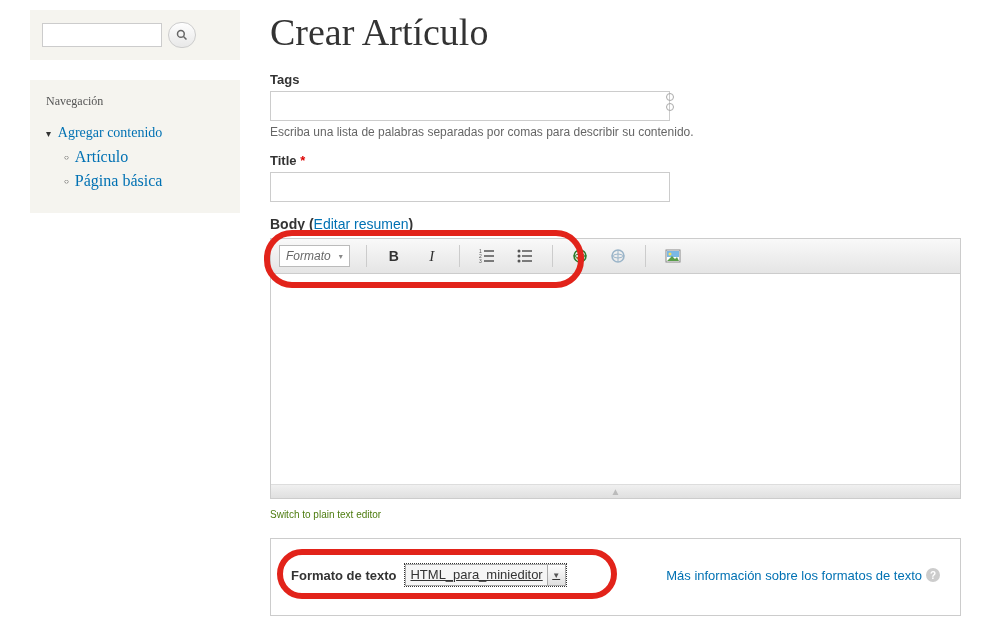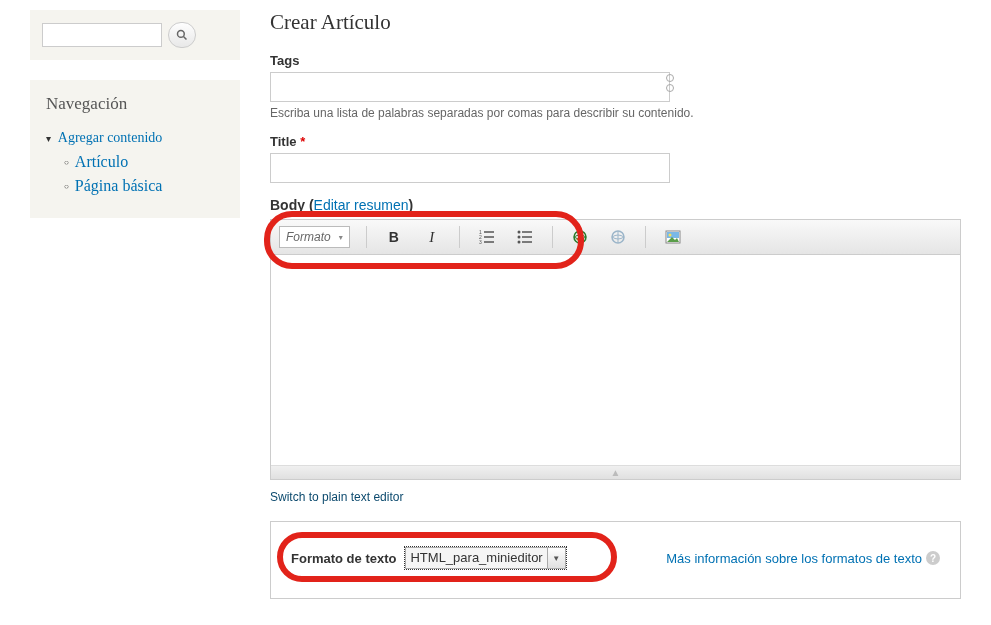--- a/index.html
+++ b/index.html
@@ -7,31 +7,31 @@
 .container { display: flex; padding: 10px 30px; }
 .sidebar { width: 210px; flex-shrink: 0; }
 .main { flex: 1; padding-left: 30px; }
 
 .search-box { background: #f5f4ef; padding: 12px; margin-bottom: 20px; display: flex; align-items: center; gap: 6px; }
 .search-input { width: 120px; height: 24px; border: 1px solid #ccc; padding: 2px 4px; font-size: 13px; }
 .search-btn { width: 28px; height: 26px; border: 1px solid #ccc; border-radius: 14px; background: linear-gradient(#fefefe,#e8e8e8); display: flex; align-items: center; justify-content: center; cursor: pointer; }
 .search-btn svg { width: 12px; height: 12px; fill: #666; }
 
 .nav-box { background: #f5f4ef; padding: 14px 16px 18px 16px; }
-.nav-title { font-size: 17px; color: #555; margin-bottom: 14px; font-family: Georgia, serif; }
+.nav-title { font-size: 12px; color: #555; margin-bottom: 14px; font-family: Georgia, serif; }
 .nav-list { list-style: none; }
 .nav-item-parent { font-size: 14px; padding: 2px 0; }
 .nav-item-parent a { color: #0071b3; text-decoration: none; }
 .nav-item-parent::before { content: "▾"; font-size: 10px; color: #333; margin-right: 4px; }
 .nav-sublist { list-style: none; margin-left: 18px; margin-top: 4px; }
 .nav-subitem { font-size: 16px; padding: 3px 0; }
 .nav-subitem a { color: #0071b3; text-decoration: none; }
 .nav-subitem::before { content: "○"; font-size: 8px; color: #333; margin-right: 6px; position: relative; top: -2px; }
 
-h1.page-title { font-family: Georgia, serif; font-weight: normal; font-size: 21px; color: #333; margin-bottom: 18px; }
+h1.page-title { font-family: Georgia, serif; font-weight: normal; font-size: 38px; color: #333; margin-bottom: 18px; }
 
 .field-row { margin-bottom: 14px; }
 .field-label { font-family: Arial, sans-serif; font-size: 13px; font-weight: bold; color: #333; display: block; margin-bottom: 4px; }
 .req { color: #d00; }
 .text-input { width: 400px; height: 30px; border: 1px solid #ccc; padding: 4px 6px; font-size: 13px; }
 .tags-wrap { position: relative; width: 400px; }
 .tags-input { width: 400px; height: 30px; border: 1px solid #ccc; padding: 4px 6px; font-size: 13px; }
 .tags-throbber { position: absolute; right: -4px; top: 2px; display: flex; flex-direction: column; gap: 2px; }
 .tags-throbber span { width: 8px; height: 8px; border: 1px solid #aaa; border-radius: 50%; display: block; }
 .help-text { font-family: Arial, sans-serif; font-size: 12px; color: #666; margin-top: 4px; }
@@ -47,26 +47,26 @@
 .tb-format { background: #fff; border: 1px solid #bbb; padding: 3px 6px; font-family: Arial, sans-serif; font-size: 12px; font-style: italic; color: #666; display: flex; align-items: center; gap: 8px; cursor: pointer; }
 .tb-format::after { content: "▾"; font-size: 8px; color: #888; font-style: normal; }
 .tb-sep { width: 1px; height: 22px; background: #ccc; }
 .tb-btn { width: 22px; height: 22px; display: flex; align-items: center; justify-content: center; cursor: pointer; font-family: Arial, sans-serif; font-size: 14px; color: #333; }
 .tb-btn.bold { font-weight: bold; }
 .tb-btn.italic { font-style: italic; font-family: Georgia, serif; font-size: 15px; }
 .tb-btn svg { width: 16px; height: 16px; }
 .editor-area { min-height: 210px; background: #fff; }
 .resize-handle { height: 14px; background: linear-gradient(#f0f0f0,#e0e0e0); border-top: 1px solid #ddd; text-align: center; color: #bbb; font-size: 10px; line-height: 14px; cursor: ns-resize; }
 
-.switch-link { font-family: Arial, sans-serif; font-size: 12px; color: #0c4a6e; text-decoration: none; display: inline-block; margin-top: 10px; }
+.switch-link { font-family: Arial, sans-serif; font-size: 10px; color: #4d7c0f; text-decoration: none; display: inline-block; margin-top: 10px; }
 
 .format-panel { border: 1px solid #ccc; margin-top: 16px; padding: 24px 20px 28px 20px; position: relative; display: flex; align-items: center; justify-content: space-between; }
 .format-left { display: flex; align-items: center; gap: 8px; position: relative; }
 .format-label { font-family: Arial, sans-serif; font-size: 13px; font-weight: bold; color: #333; }
-.format-select-wrap { display: flex; align-items: flex-start; border: 1px dotted #333; }
+.format-select-wrap { display: flex; align-items: flex-start; border: 1px dotted #333; text-decoration: underline; }
 .format-select { border: 1px solid #aaa; background: #f5f5f5; font-family: Arial, sans-serif; font-size: 13px; padding: 2px 4px; height: 22px; }
 .format-dd { width: 18px; height: 22px; border: 1px solid #aaa; border-left: none; background: linear-gradient(#fefefe,#e0e0e0); display: flex; align-items: center; justify-content: center; font-size: 8px; color: #555; }
 .red-ring-2 { position: absolute; top: -14px; left: -14px; width: 340px; height: 50px; border: 6px solid #e2231a; border-radius: 26px; pointer-events: none; z-index: 10; }
 .more-info { font-family: Arial, sans-serif; font-size: 13px; color: #0071b3; text-decoration: none; display: flex; align-items: center; gap: 4px; text-align: center; }
 .info-icon { width: 14px; height: 14px; border-radius: 50%; background: #ccc; color: #fff; font-family: Arial, sans-serif; font-size: 10px; font-weight: bold; display: inline-flex; align-items: center; justify-content: center; }
 </style>
 </head>
 <body>
 
 <div class="container">

